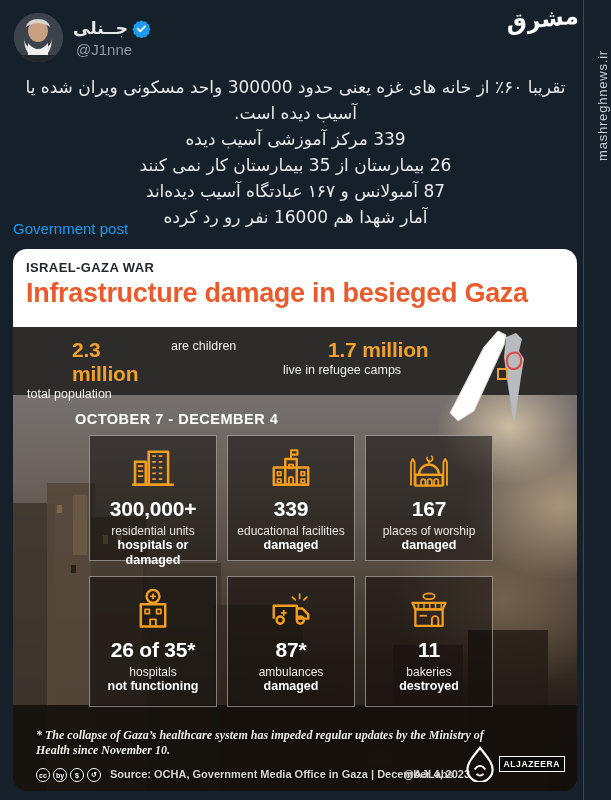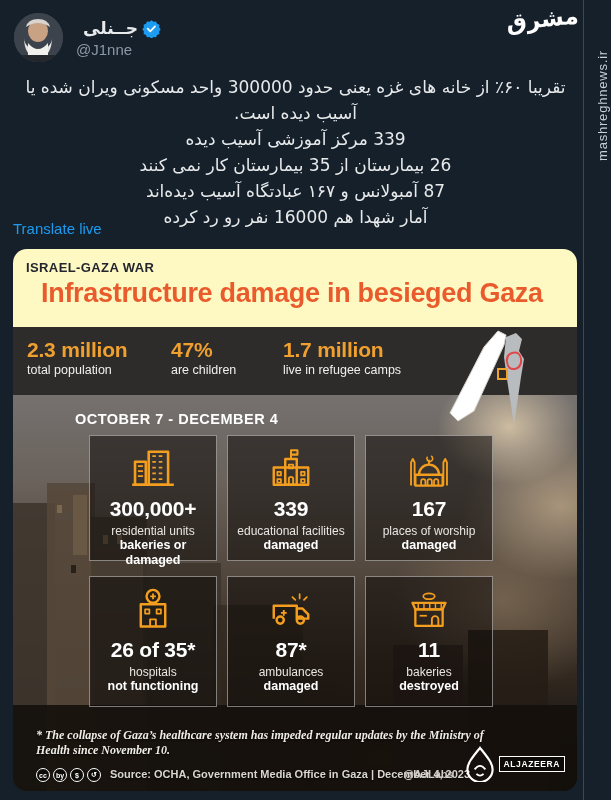--- a/index.html
+++ b/index.html
@@ -8,39 +8,39 @@
 
   
   .wm-line{position:absolute;top:0;bottom:0;right:27px;width:1px;background:rgba(150,165,185,.30);}
   .wm-text{position:absolute;right:-47px;top:98px;transform:rotate(-90deg);transform-origin:center;
     color:#c7cfd8;font-size:13px;letter-spacing:.8px;white-space:nowrap;font-family:"Liberation Sans",sans-serif;}
   .mashregh-logo{position:absolute;top:6px;right:32px;color:#fff;font-family:"DejaVu Sans",sans-serif;
     font-weight:bold;font-size:23px;transform:rotate(-6deg);}
 
   
   .avatar{position:absolute;left:14px;top:13px;width:49px;height:49px;border-radius:50%;overflow:hidden;background:#39404a;}
-  .name-row{position:absolute;left:83px;top:18px;display:flex;align-items:center;gap:4px;}
+  .name-row{position:absolute;left:73px;top:18px;display:flex;align-items:center;gap:4px;}
   .name{color:#e7e9ea;font-weight:bold;font-size:17px;font-family:"DejaVu Sans",sans-serif;}
   .handle{position:absolute;left:76px;top:41px;color:#8b98a5;font-size:15px;}
 
   
   .tweet-body{position:absolute;top:74px;right:32px;left:12px;direction:rtl;text-align:center;
     color:#e7e9ea;font-size:17px;line-height:26px;font-family:"DejaVu Sans",sans-serif;}
   .translate{position:absolute;left:13px;top:220px;color:#1d9bf0;font-size:15px;cursor:pointer;}
 
   
   .ig{position:absolute;left:13px;top:249px;width:564px;height:542px;border-radius:14px;overflow:hidden;background:#2d2c2b;}
-  .ig-header{position:absolute;top:0;left:0;right:0;height:78px;background:#fef9c3;padding:11px 0 0 13px;box-sizing:border-box;}
+  .ig-header{position:absolute;top:0;left:0;right:0;height:78px;background:#ffffff;padding:11px 0 0 13px;box-sizing:border-box;}
   .kicker{font-size:13px;font-weight:800;color:#23262e;letter-spacing:.4px;}
-  .ig-title{font-size:27px;font-weight:bold;color:#e95b2c;margin-top:3px;letter-spacing:-.3px;margin-left:15px;}
+  .ig-title{font-size:27px;font-weight:bold;color:#e95b2c;margin-top:3px;letter-spacing:-.3px;}
   .ig-stats{position:absolute;top:78px;left:0;right:0;height:68px;background:#2d2c2b;display:flex;
     padding:11px 0 0 14px;box-sizing:border-box;z-index:2;}
   .stat{margin-right:26px;}
   .stat:nth-child(1){width:118px;} .stat:nth-child(2){width:86px;}
-  .stat-value{color:#f0a02f;font-weight:800;font-size:21px;letter-spacing:-.2px;}
+  .stat-value{color:#f0a02f;font-weight:800;font-size:21px;letter-spacing:-.2px;margin-left:45px;}
   .stat-label{color:#f1efec;font-size:12.5px;margin-top:1px;}
 
   
   .photo{position:absolute;top:146px;left:0;right:0;bottom:0;
     background:
       radial-gradient(100px 80px at 88% 8%, rgba(210,192,164,.95), rgba(210,192,164,0) 72%),
       radial-gradient(130px 100px at 97% 28%, rgba(180,158,129,.85), rgba(180,158,129,0) 74%),
       radial-gradient(150px 120px at 87% 52%, rgba(128,108,85,.75), rgba(128,108,85,0) 76%),
       radial-gradient(240px 140px at 65% 92%, rgba(58,44,31,.9), rgba(58,44,31,0) 82%),
       linear-gradient(180deg,#75716f 0%,#6a625b 22%,#51463c 46%,#362c23 68%,#191310 88%,#0d0906 100%);}
@@ -102,21 +102,21 @@
   </div>
   <div class="handle">@J1nne</div>
 
   <div class="tweet-body">
     <div>تقریبا ۶۰٪ از خانه های غزه یعنی حدود 300000 واحد مسکونی ویران شده یا آسیب دیده است.</div>
     <div>339 مرکز آموزشی آسیب دیده</div>
     <div>26 بیمارستان از 35 بیمارستان کار نمی کنند</div>
     <div>87 آمبولانس و ۱۶۷ عبادتگاه آسیب دیده‌اند</div>
     <div>آمار شهدا هم 16000 نفر رو رد کرده</div>
   </div>
-  <div class="translate">Translate live</div>
+  <div class="translate">Government post</div>
 
   <div class="ig">
 
     <div class="photo">
       <svg viewBox="0 0 564 396" width="564" height="396" preserveAspectRatio="none">
         <rect x="0" y="108" width="42" height="288" fill="#3e362e" opacity=".9"></rect>
         <rect x="34" y="88" width="48" height="308" fill="#55483b" opacity=".9"></rect>
         <rect x="78" y="122" width="56" height="274" fill="#463c31" opacity=".9"></rect>
         <rect x="60" y="100" width="14" height="60" fill="#6b5a45" opacity=".9"></rect>
         <rect x="130" y="168" width="78" height="228" fill="#3a322a" opacity=".75"></rect>
@@ -135,21 +135,20 @@
       <div class="kicker">ISRAEL-GAZA WAR</div>
       <div class="ig-title">Infrastructure damage in besieged Gaza</div>
     </div>
 
     <div class="ig-stats">
       <div class="stat">
         <div class="stat-value">2.3 million</div>
         <div class="stat-label">total population</div>
       </div>
       <div class="stat">
-        <div class="stat-value">47%</div>
         <div class="stat-label">are children</div>
       </div>
       <div class="stat">
         <div class="stat-value">1.7 million</div>
         <div class="stat-label">live in refugee camps</div>
       </div>
     </div>
 
     <svg class="map" viewBox="0 0 104 116">
       <path d="M10,92 L44,26 L58,10 L66,14 L64,24 L34,90 L18,100 Z" fill="#ffffff" stroke="#d9d5cf" stroke-width="1"></path>
@@ -165,21 +164,21 @@
       <div class="icard">
         <svg viewBox="0 0 64 64" fill="none" stroke="#f39e1e" stroke-width="3.6" stroke-linejoin="round">
           <rect x="7" y="22" width="15" height="32"></rect>
           <rect x="26" y="8" width="27" height="46"></rect>
           <path d="M11,28 h7 M11,35 h7 M11,42 h7" stroke-width="2.6"></path>
           <path d="M31,14 h5 M40,14 h5 M31,22 h5 M40,22 h5 M31,30 h5 M40,30 h5 M31,38 h5 M40,38 h5 M31,46 h5 M40,46 h5" stroke-width="2.6"></path>
           <path d="M3,54 h58"></path>
         </svg>
         <div class="ival">300,000+</div>
         <div class="ilab">residential units</div>
-        <div class="iemp">bakeries or damaged</div>
+        <div class="iemp">hospitals or damaged</div>
       </div>
 
       <div class="icard">
         <svg viewBox="0 0 64 64" fill="none" stroke="#f39e1e" stroke-width="3.4" stroke-linejoin="round">
           <rect x="8" y="30" width="48" height="24"></rect>
           <rect x="24" y="18" width="16" height="36"></rect>
           <path d="M32,18 V6 h9 v6 h-9" stroke-width="2.8"></path>
           <path d="M29,54 v-8 a3,3 0 0 1 6,0 v8" stroke-width="2.6"></path>
           <rect x="13" y="36" width="5" height="5" stroke-width="2.4"></rect>
           <rect x="46" y="36" width="5" height="5" stroke-width="2.4"></rect>

